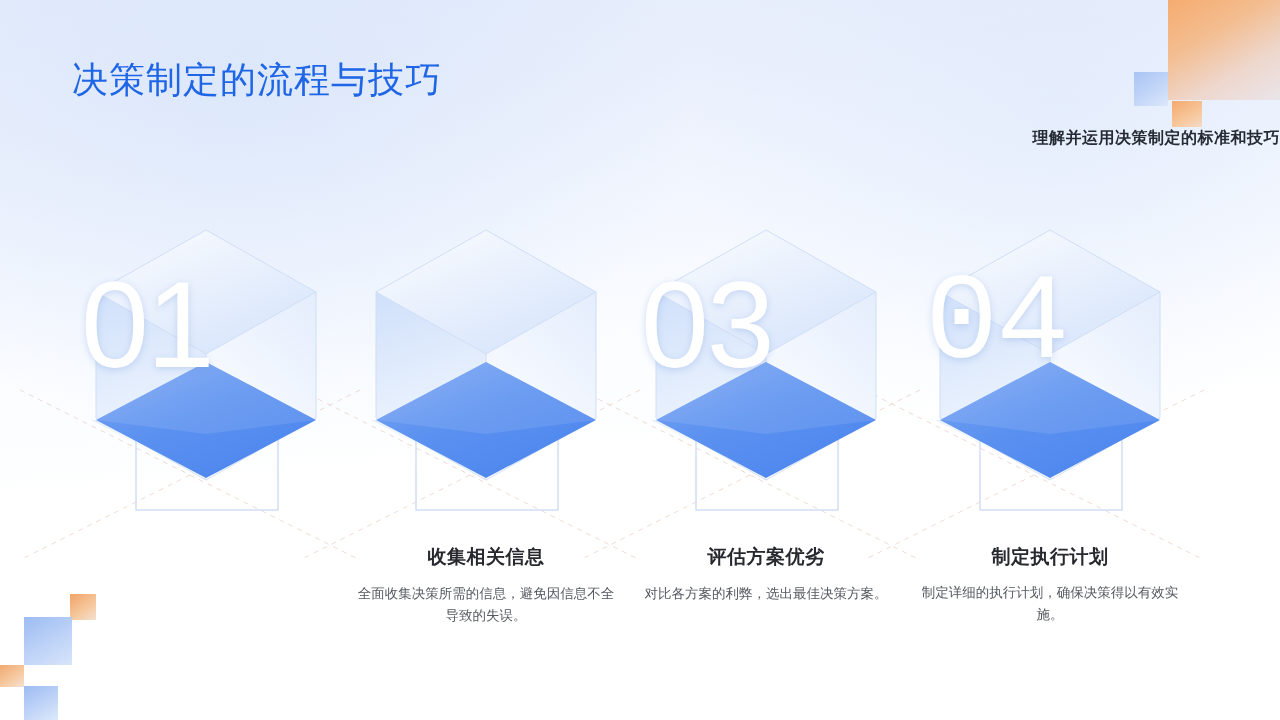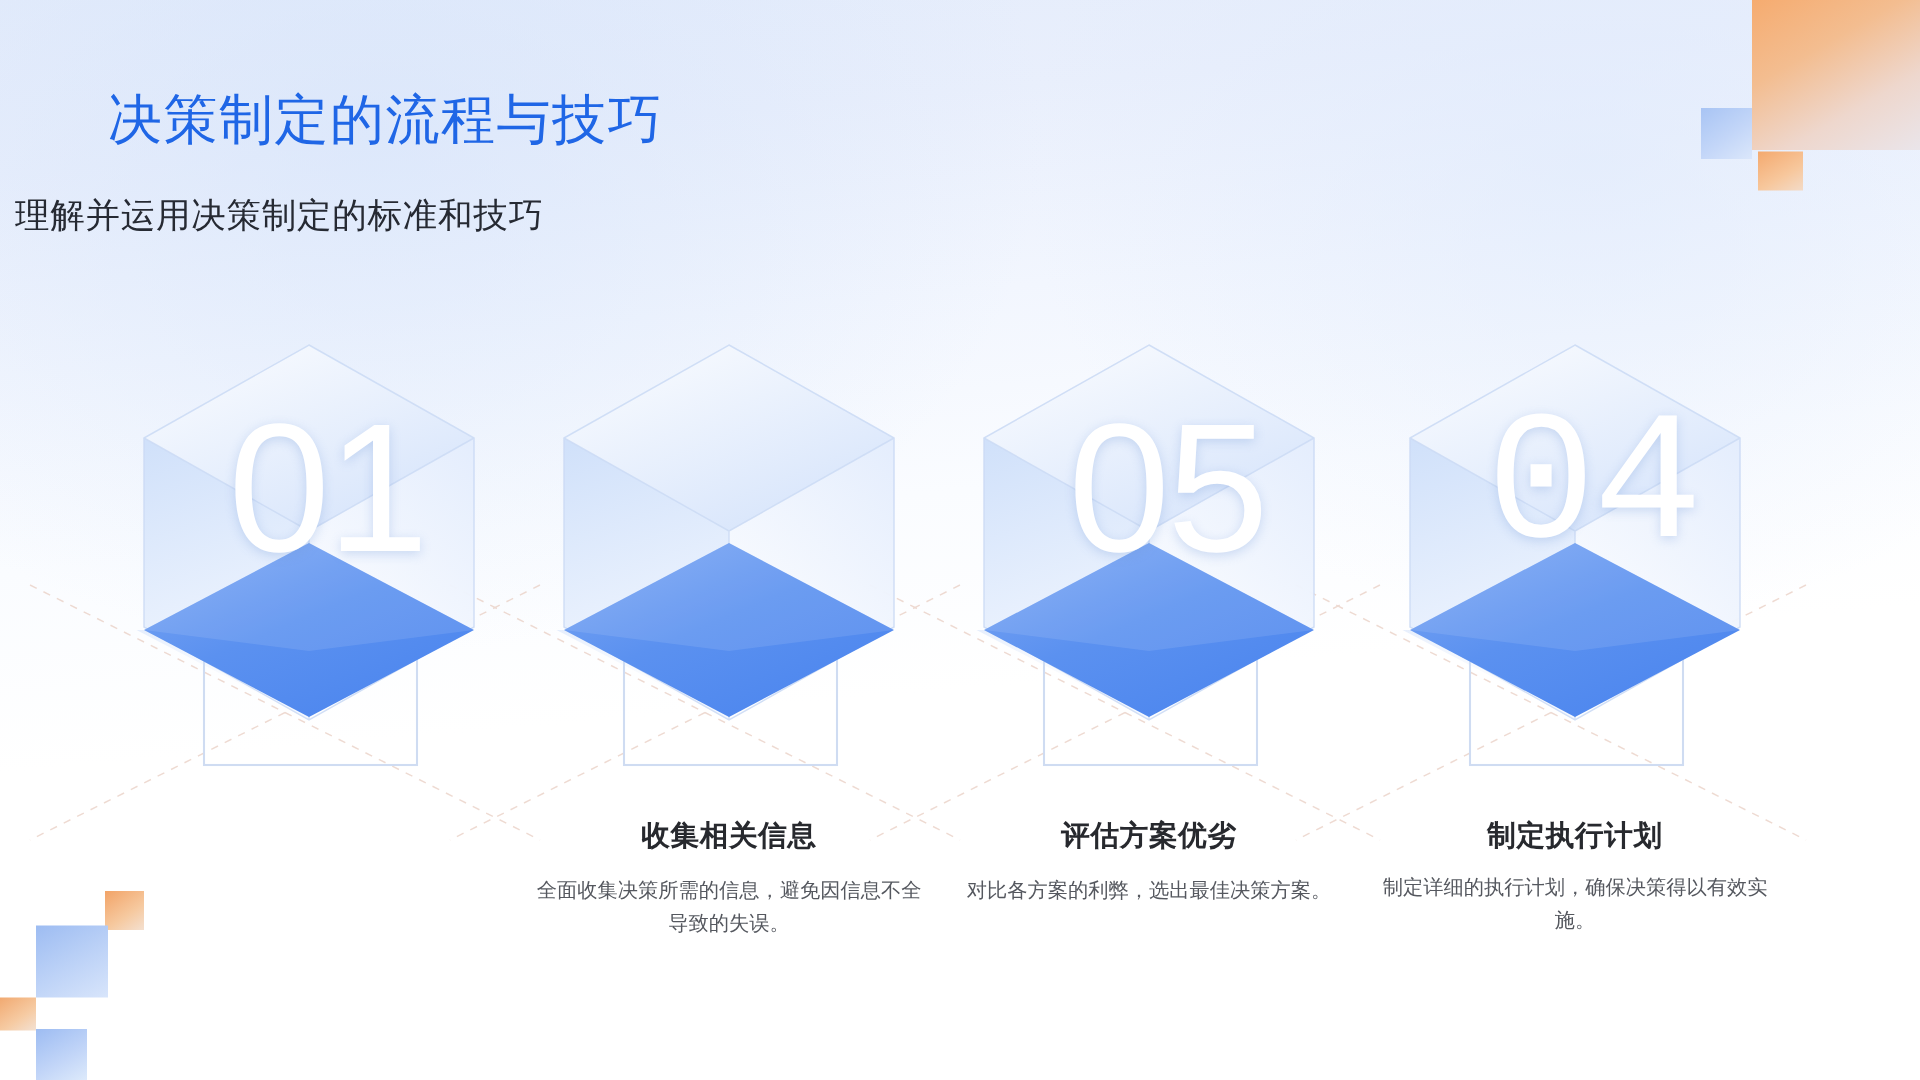--- a/index.html
+++ b/index.html
@@ -94,23 +94,23 @@
     font-weight: normal;
     letter-spacing: 1px;
     color: #1f66e6;
     white-space: nowrap;
   }
   .subtitle {
     position: absolute;
     left: 0;
     right: 0;
     top: 128px;
-    text-align: left;
-    font-size: 23px;
-    font-weight: normal;
+    text-align: right;
+    font-size: 16px;
+    font-weight: bold;
     letter-spacing: 0.5px;
     color: #262a33;
     padding-left: 10px;
     white-space: nowrap;
   }
 
   
   .guides {
     position: absolute;
     left: 0; top: 0;
@@ -143,24 +143,24 @@
     left: 50%;
     top: 0;
     width: 250px;
     height: 300px;
     transform: translateX(-50%);
   }
   .cube-wrap svg { display: block; width: 250px; height: 300px; }
 
   .num {
     position: absolute;
-    left: 12px;
+    left: 0;
     top: 42px;
     width: 250px;
-    text-align: center;
+    text-align: left;
     font-size: 122px;
     line-height: 1;
     font-weight: 300;
     color: #ffffff;
     letter-spacing: -2px;
     text-shadow: 0 2px 7px rgba(110,150,215,0.30);
   }
 
   
   .label {
@@ -292,21 +292,21 @@
           <polygon points="125,132 235,70 235,196 125,258" fill="url(#g-right-1)"></polygon>
           <polygon points="15,70 125,132 125,258 15,196" fill="url(#g-left-1)"></polygon>
           <g stroke="#cddcf5" stroke-width="1" fill="none" opacity="0.9">
             <polygon points="125,8 235,70 235,196 125,258 15,196 15,70"></polygon>
             <path d="M 125 132 L 125 258 M 125 132 L 15 70 M 125 132 L 235 70"></path>
           </g>
           <polygon points="125,198 125,258 10,198" fill="url(#g-refl-1)" opacity="0.5"></polygon>
           <polygon points="125,140 235,198 125,256 15,198" fill="url(#g-dia-1)"></polygon>
           <polygon points="125,140 235,198 125,212 15,198" fill="#ffffff" opacity="0.10"></polygon>
         </svg>
-        <div class="num">05</div>
+        <div class="num">03</div>
       </div>
       <div class="label">
         <div class="label-title">评估方案优劣</div>
         <div class="label-desc">对比各方案的利弊，选出最佳决策方案。</div>
       </div>
     </div>
 
     <div class="step s3">
       <div class="cube-wrap">
         <svg viewBox="0 0 250 300">

